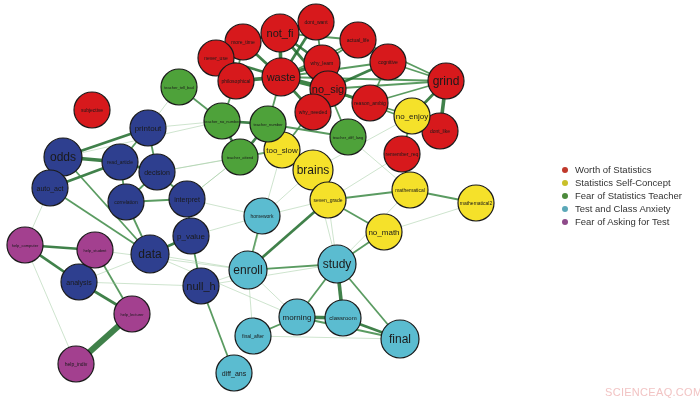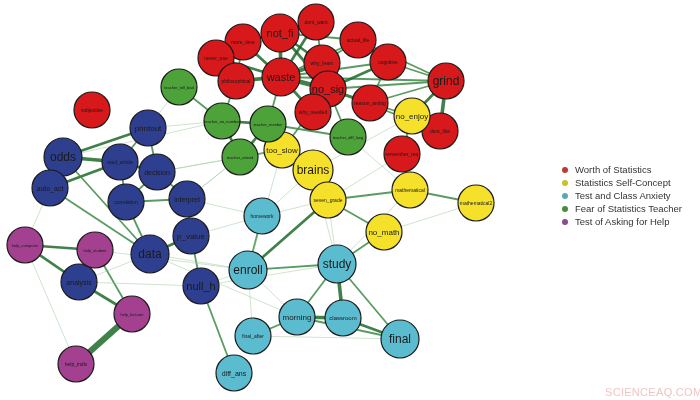--- a/index.html
+++ b/index.html
@@ -348,26 +348,26 @@
 <div class="legend">
   <div class="legend-item">
     <span class="legend-dot" style="background:#c0392b"></span>
     <span>Worth of Statistics</span>
   </div>
   <div class="legend-item">
     <span class="legend-dot" style="background:#c9c02a"></span>
     <span>Statistics Self-Concept</span>
   </div>
   <div class="legend-item">
+    <span class="legend-dot" style="background:#4c8a3c"></span>
+    <span>Fear of Statistics Teacher</span>
+  </div>
+  <div class="legend-item">
     <span class="legend-dot" style="background:#5ba8b8"></span>
     <span>Test and Class Anxiety</span>
   </div>
   <div class="legend-item">
-    <span class="legend-dot" style="background:#4c8a3c"></span>
-    <span>Fear of Statistics Teacher</span>
-  </div>
-  <div class="legend-item">
     <span class="legend-dot" style="background:#8e4a8a"></span>
-    <span>Test of Asking for Help</span>
+    <span>Fear of Asking for Test</span>
   </div>
 </div>
 
 <div class="watermark">SCIENCEAQ.COM</div>
 
 </body></html>

